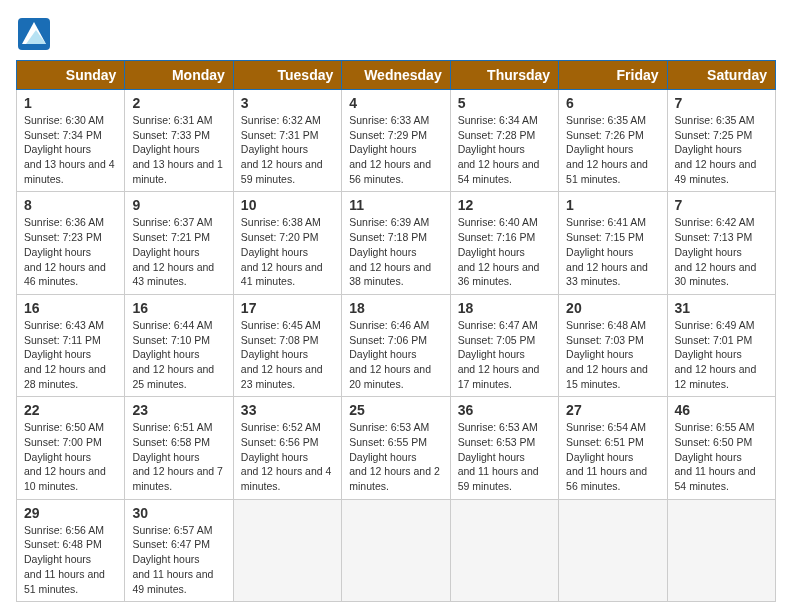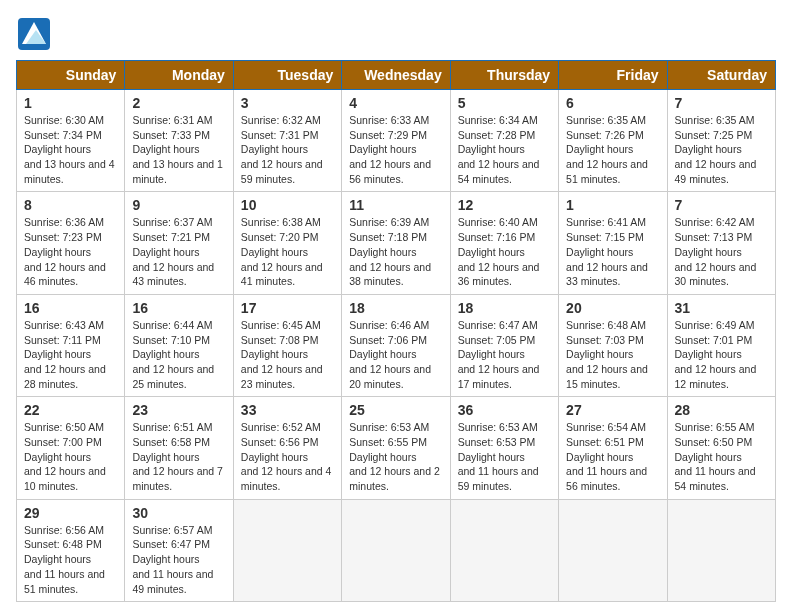--- a/index.html
+++ b/index.html
@@ -345,21 +345,21 @@
         <td>
         <span class="day-num">27</span>
         <div class="day-info">
           Sunrise: 6:54 AM<br>
           Sunset: 6:51 PM<br>
           Daylight hours<br>
           and 11 hours and 56 minutes.
         </div>
       </td>
         <td>
-        <span class="day-num">28</span>
+        <span class="day-num">46</span>
         <div class="day-info">
           Sunrise: 6:55 AM<br>
           Sunset: 6:50 PM<br>
           Daylight hours<br>
           and 11 hours and 54 minutes.
         </div>
       </td>
       </tr>
       <tr>
         <td>

